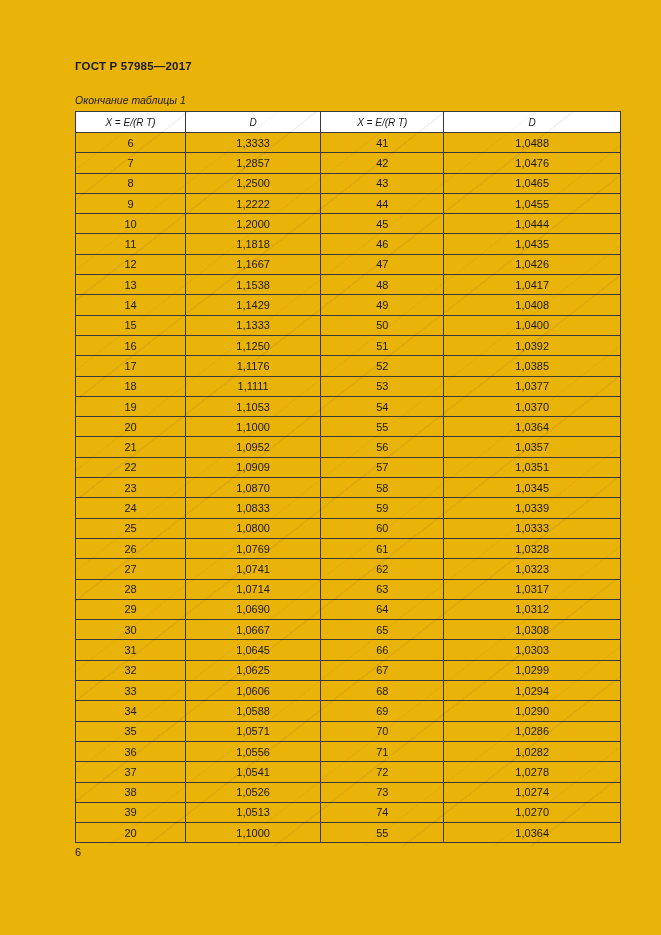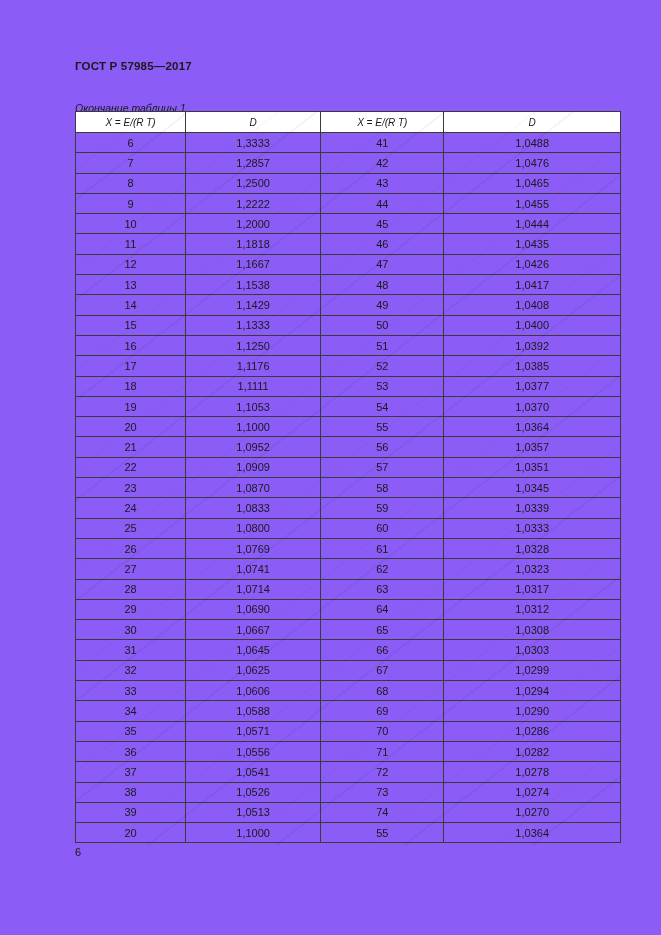--- a/index.html
+++ b/index.html
@@ -8,37 +8,36 @@
     width: 661px;
     height: 935px;
     position: relative;
     font-family: "Liberation Sans", sans-serif;
     color: #1a1a1a;
     overflow: hidden;
   }
   .page {
     position: absolute;
     inset: 0;
-    background: #8b5cf6;
+    background: #eab308;
   }
   .std-code {
     position: absolute;
     left: 75px;
     top: 60px;
     font-size: 11.5px;
     font-weight: bold;
     letter-spacing: 0.2px;
   }
   .caption {
     position: absolute;
     left: 75px;
     top: 94px;
     font-size: 10.5px;
     font-style: italic;
-    margin-top: 8px;
   }
   .table-wrap {
     position: absolute;
     left: 75px;
     top: 111px;
     width: 546px;
   }
   table {
     width: 100%;
     border-collapse: collapse;

